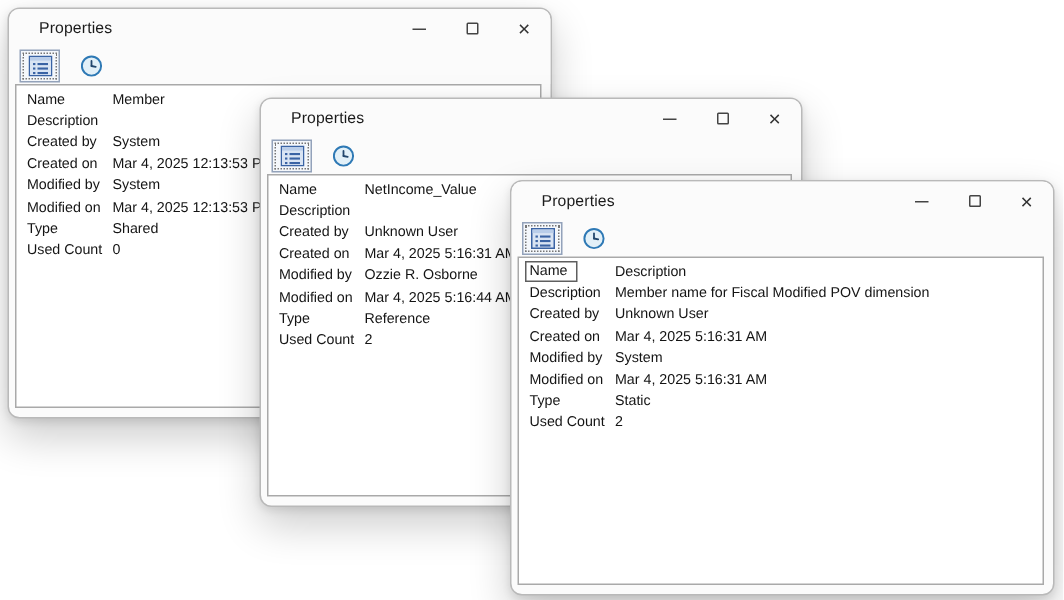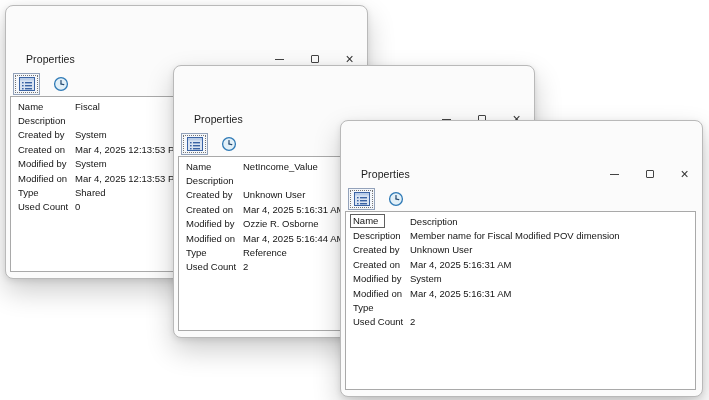--- a/index.html
+++ b/index.html
@@ -13,21 +13,21 @@
     border:1px solid #b9b9b9; border-radius:8px;
     box-shadow:0 12px 28px rgba(0,0,0,0.20), 0 2px 6px rgba(0,0,0,0.10);
     display:flex; flex-direction:column; overflow:hidden;
   }
   #win1 { left:5px;   top:5px;   width:363px; height:274px; z-index:1; }
   #win2 { left:173px; top:65px;  width:362px; height:273px; z-index:2; }
   #win3 { left:340px; top:120px; width:363px; height:277px; z-index:3; }
 
   .titlebar {
     height:26px; flex:none; display:flex; align-items:center;
-    padding-left:20px; background:#fbfbfb;margin-top:40px;
+    padding-left:20px; background:#fbfbfb;
   }
   .title { font-size:10.5px; color:#1b1b1b; letter-spacing:0.1px; }
   .controls { margin-left:auto; display:flex; height:100%; align-items:stretch; }
   .ctrl {
     width:35px; display:flex; align-items:center; justify-content:center;
     color:#333; cursor:default;
   }
   .min-bar { width:9px; height:1px; background:#444; display:block; }
   .max-box { width:8px; height:8px; border:1px solid #444; border-radius:1px; display:block; }
   .close-glyph { font-size:14px; line-height:1; color:#333; }
@@ -106,21 +106,21 @@
       </div>
       <div class="tool">
         <svg width="16" height="16" viewBox="0 0 16 16">
             <use href="#ico-clock"></use>
           </svg>
       </div>
     </div>
     <div class="list">
       <div class="row">
           <span class="lbl">Name</span>
-          <span class="val">Fiscal</span>
+          <span class="val">Member</span>
         </div>
       <div class="row">
           <span class="lbl">Description</span>
           <span class="val"></span>
         </div>
       <div class="row">
           <span class="lbl">Created by</span>
           <span class="val">System</span>
         </div>
       <div class="row">
@@ -256,20 +256,21 @@
       <div class="row">
           <span class="lbl">Modified by</span>
           <span class="val">System</span>
         </div>
       <div class="row">
           <span class="lbl">Modified on</span>
           <span class="val">Mar 4, 2025 5:16:31 AM</span>
         </div>
       <div class="row">
           <span class="lbl">Type</span>
+          <span class="val">Static</span>
         </div>
       <div class="row">
           <span class="lbl">Used Count</span>
           <span class="val">2</span>
         </div>
     </div>
   </div>
 
 </div>
 

